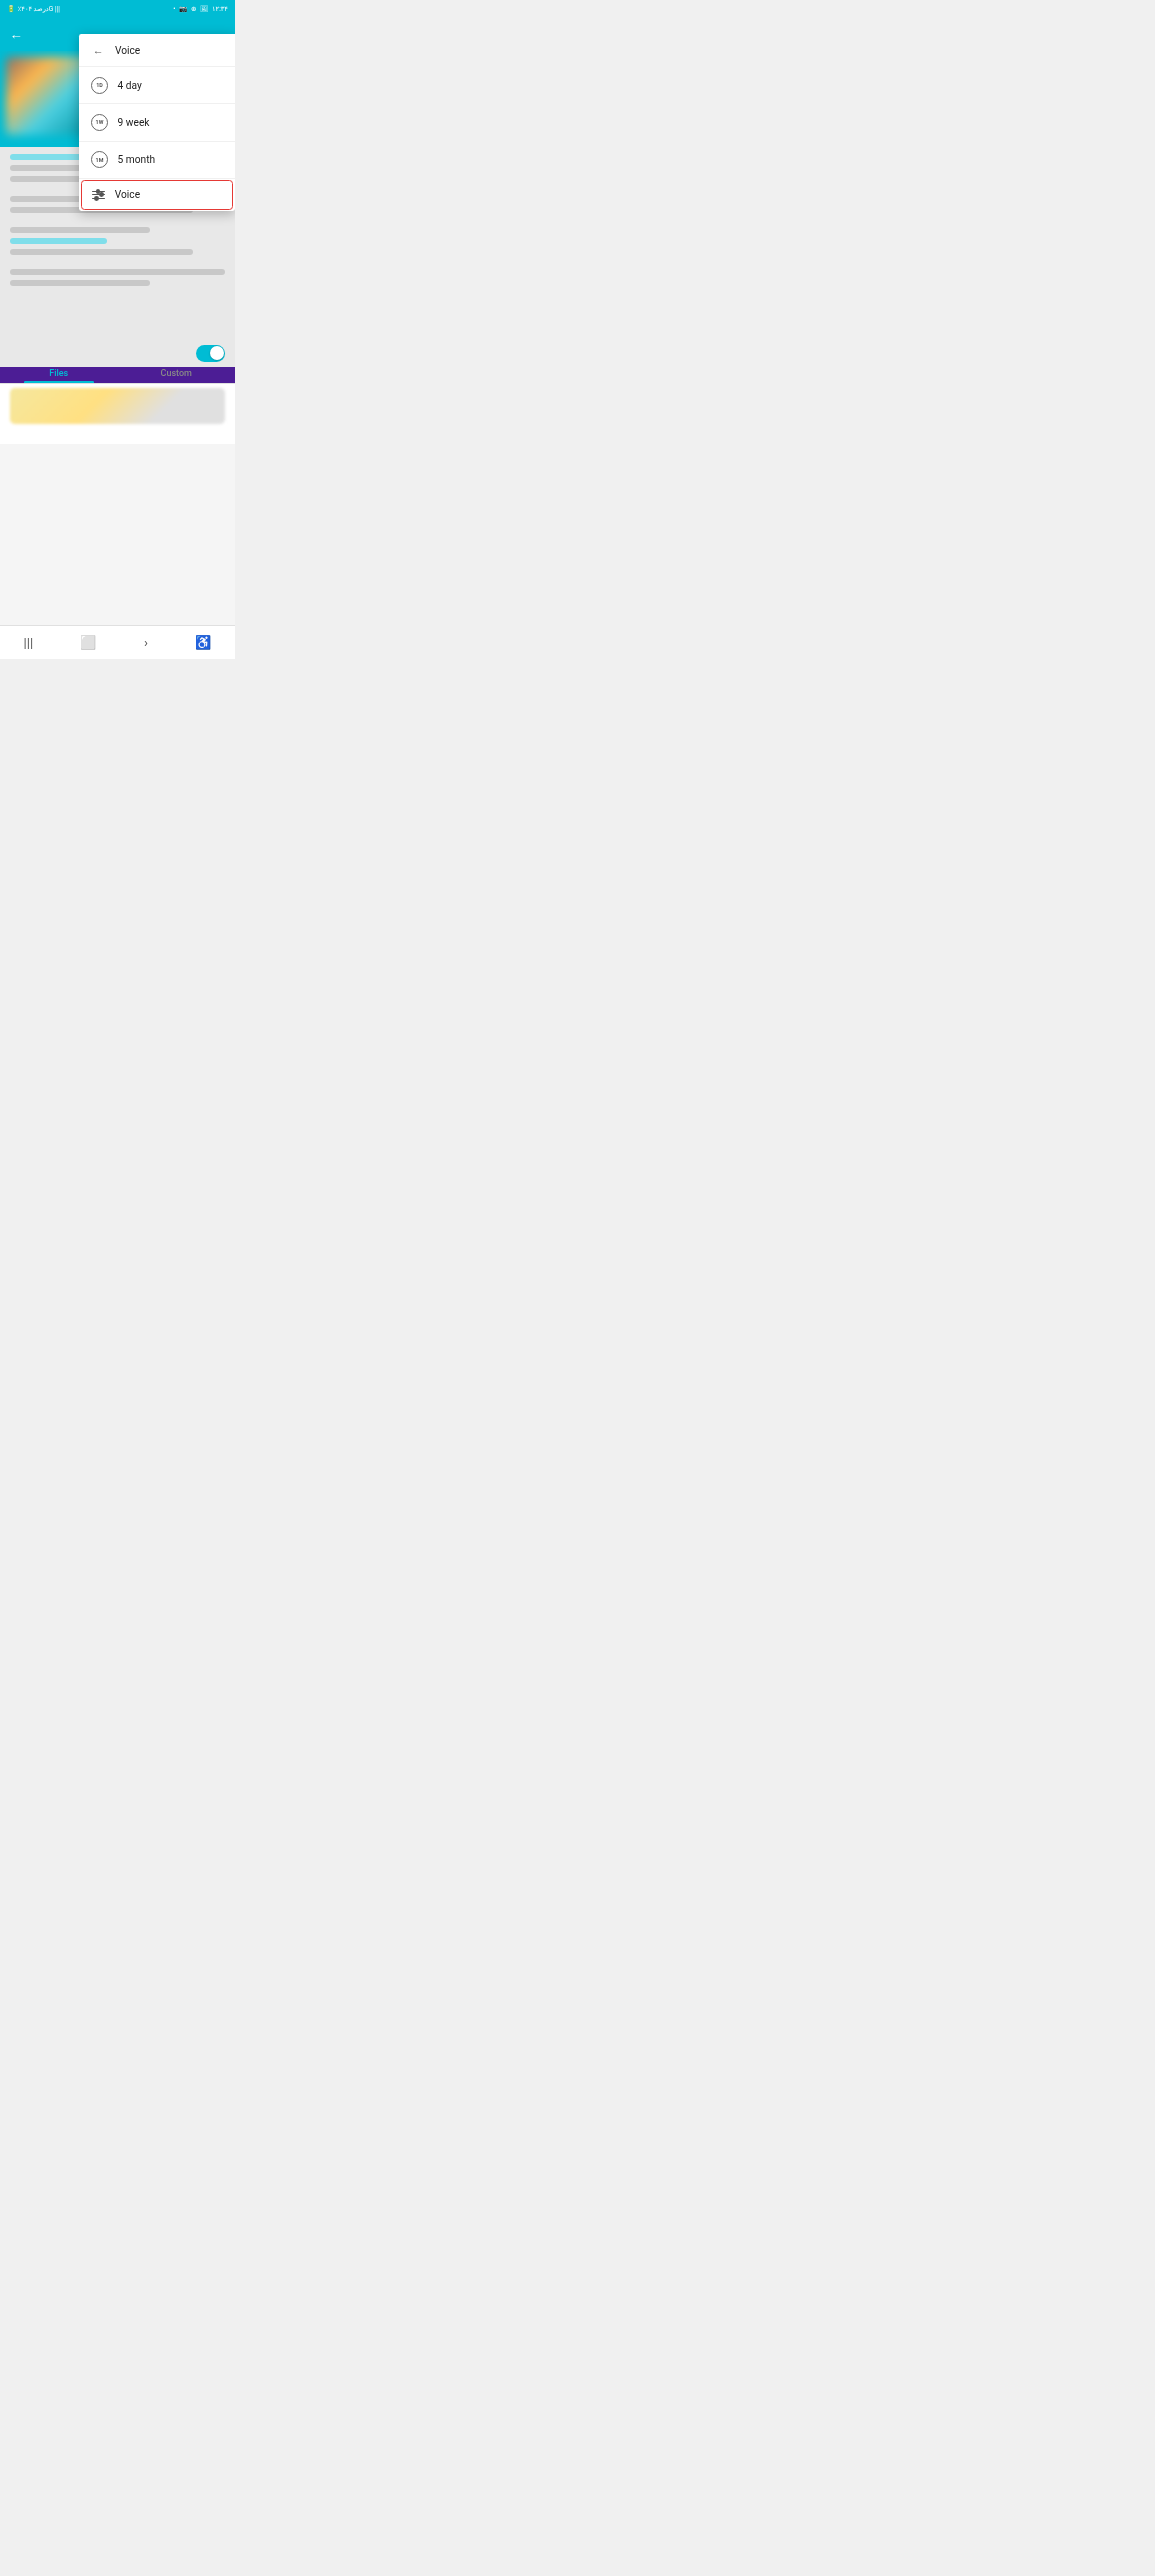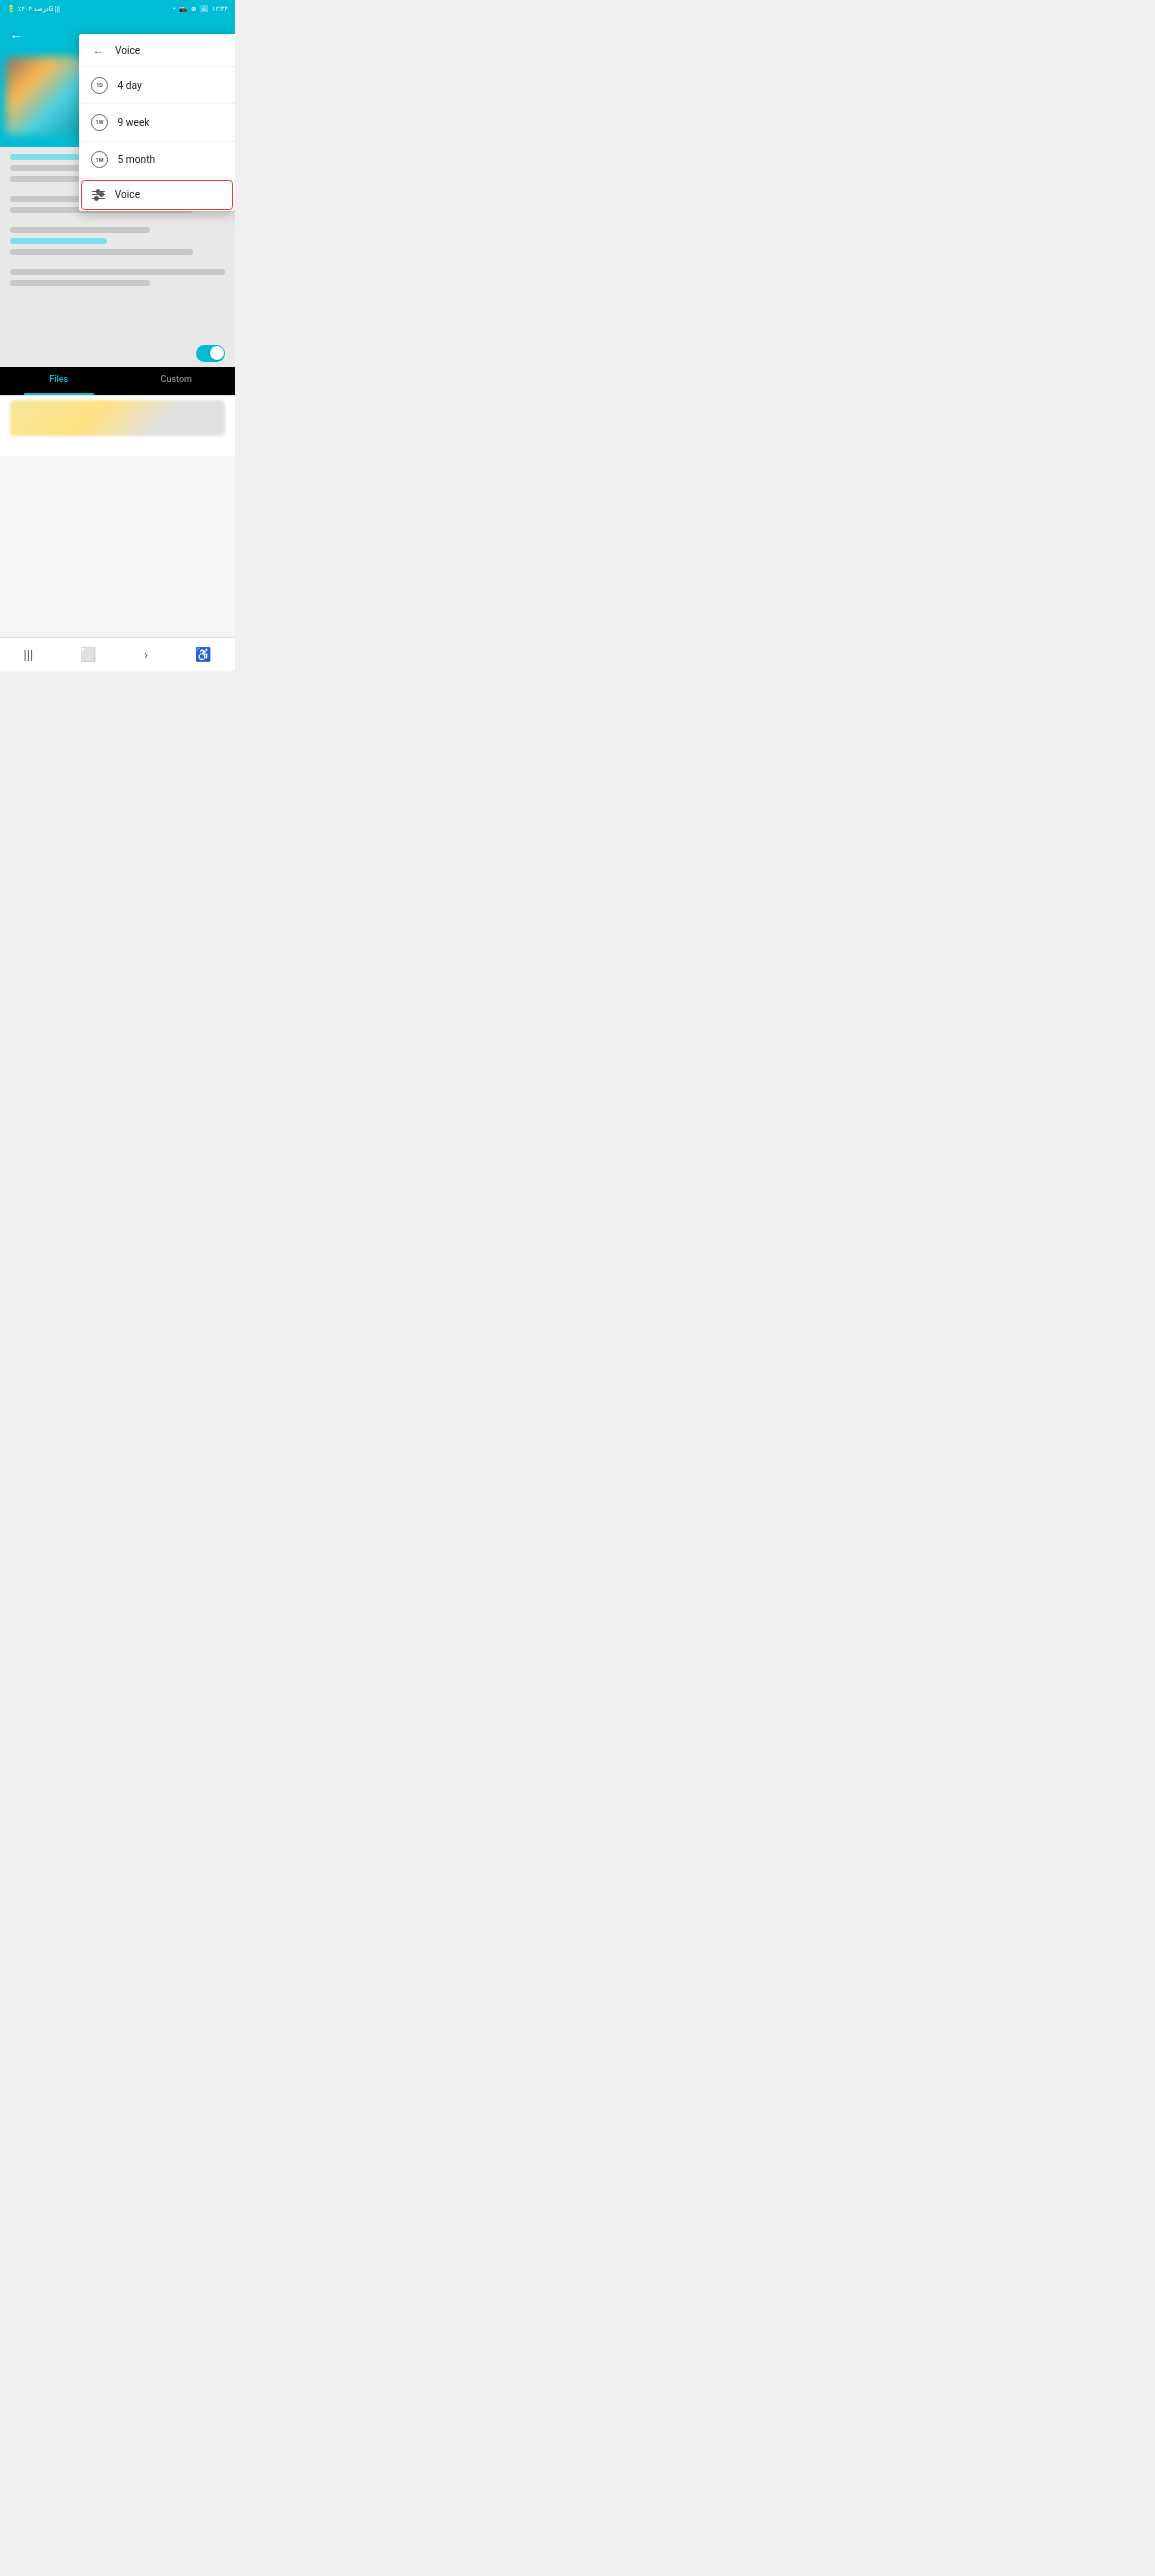--- a/index.html
+++ b/index.html
@@ -110,24 +110,24 @@
       top: 1.2px;
       width: 14.4px;
       height: 14.4px;
       background: white;
       border-radius: 50%;
       box-shadow: 0 0.6px 1.8px rgba(0,0,0,0.3);
     }
 
     
     .tabs-bar {
-      background: #000000;
+      background: #4c1d95;
       display: flex;
       border-bottom: 0.6px solid #e0e0e0;
-      height: 29px;
+      height: 17px;
     }
     .tab-item {
       flex: 1;
       display: flex;
       flex-direction: column;
       align-items: center;
       justify-content: center;
       cursor: pointer;
       font-size: 9px;
       font-weight: 500;

